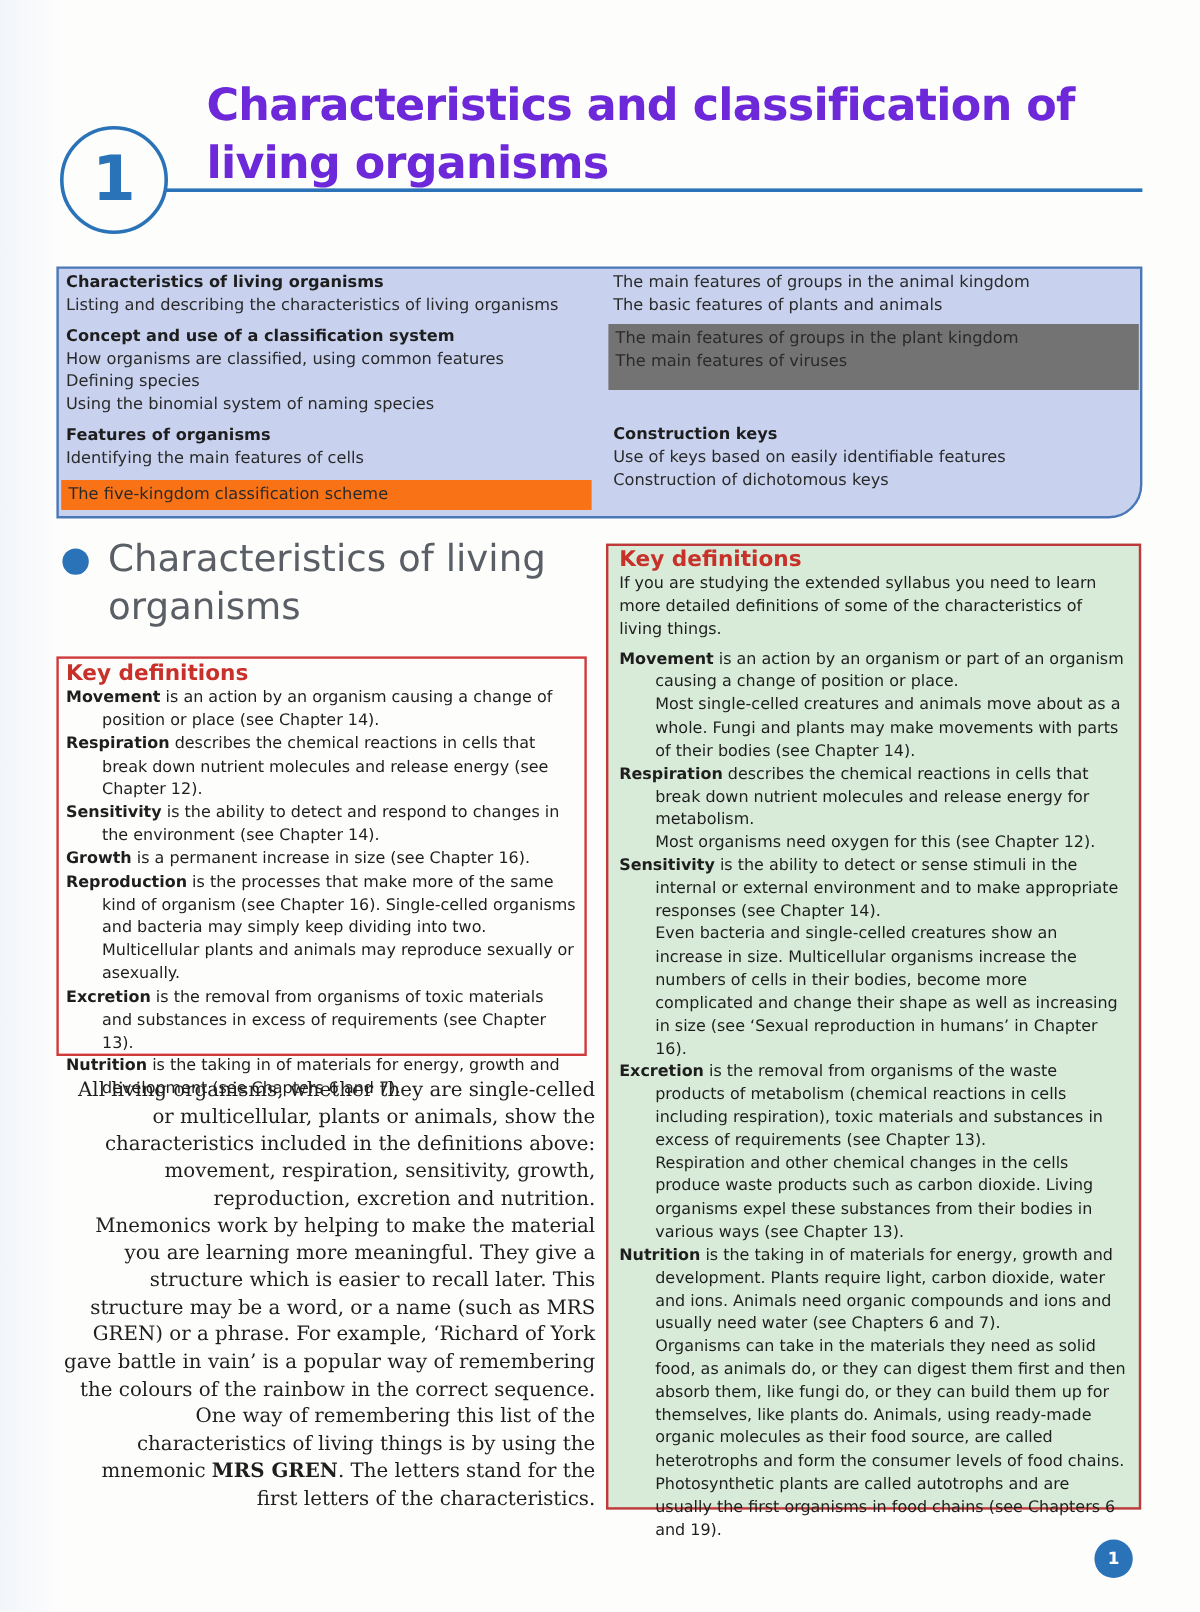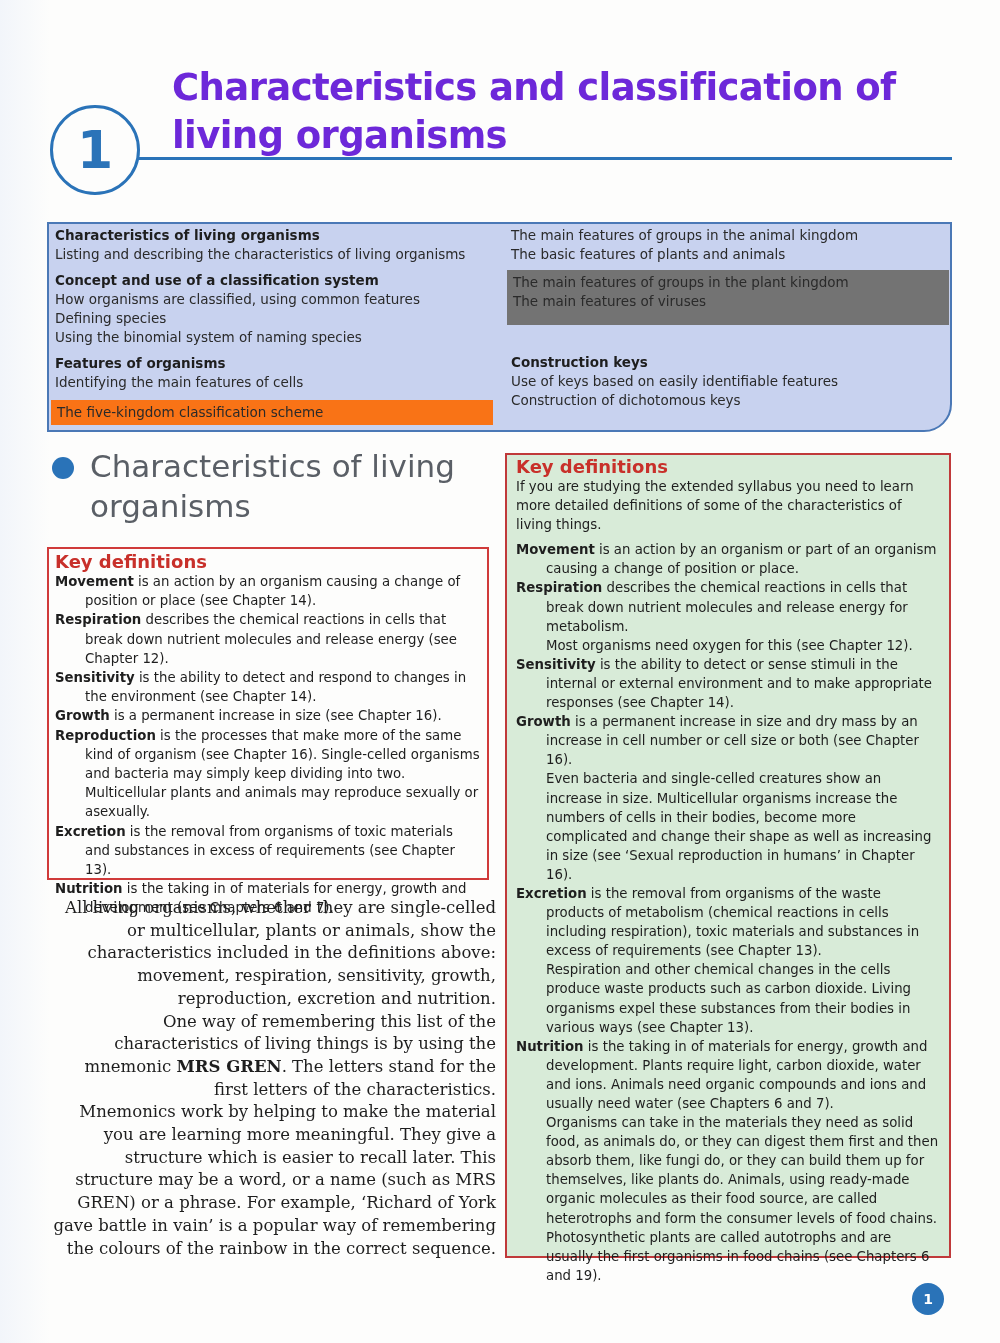--- a/index.html
+++ b/index.html
@@ -143,36 +143,36 @@
   <div class="def"><b>Respiration</b><span> describes the chemical reactions in cells that break down nutrient molecules and release energy (see Chapter 12).</span></div>
   <div class="def"><b>Sensitivity</b><span> is the ability to detect and respond to changes in the environment (see Chapter 14).</span></div>
   <div class="def"><b>Growth</b><span> is a permanent increase in size (see Chapter 16).</span></div>
   <div class="def"><b>Reproduction</b><span> is the processes that make more of the same kind of organism (see Chapter 16). Single-celled organisms and bacteria may simply keep dividing into two. Multicellular plants and animals may reproduce sexually or asexually.</span></div>
   <div class="def"><b>Excretion</b><span> is the removal from organisms of toxic materials and substances in excess of requirements (see Chapter 13).</span></div>
   <div class="def"><b>Nutrition</b><span> is the taking in of materials for energy, growth and development (see Chapters 6 and 7).</span></div>
 </div>
 
 <div class="body-text">
   <p>All living organisms, whether they are single-celled or multicellular, plants or animals, show the characteristics included in the definitions above: movement, respiration, sensitivity, growth, reproduction, excretion and nutrition.</p>
+  <p class="indent">Mnemonics work by helping to make the material you are learning more meaningful. They give a structure which is easier to recall later. This structure may be a word, or a name (such as MRS GREN) or a phrase. For example, ‘Richard of York gave battle in vain’ is a popular way of remembering the colours of the rainbow in the correct sequence.</p>
   <p class="indent"><span>One way of remembering this list of the characteristics of living things is by using the mnemonic </span><b>MRS GREN</b><span>. The letters stand for the first letters of the characteristics.</span></p>
-  <p class="indent">Mnemonics work by helping to make the material you are learning more meaningful. They give a structure which is easier to recall later. This structure may be a word, or a name (such as MRS GREN) or a phrase. For example, ‘Richard of York gave battle in vain’ is a popular way of remembering the colours of the rainbow in the correct sequence.</p>
 </div>
 
 <div class="kd-right">
   <div class="kd-title">Key definitions</div>
   <div class="intro">If you are studying the extended syllabus you need to learn more detailed definitions of some of the characteristics of living things.</div>
 
   <div class="def"><b>Movement</b><span> is an action by an organism or part of an organism causing a change of position or place.</span></div>
+  <div class="sub">Most single-celled creatures and animals move about as a whole. Fungi and plants may make movements with parts of their bodies (see Chapter 14).</div>
 
   <div class="def"><b>Respiration</b><span> describes the chemical reactions in cells that break down nutrient molecules and release energy for metabolism.</span></div>
   <div class="sub">Most organisms need oxygen for this (see Chapter 12).</div>
 
   <div class="def"><b>Sensitivity</b><span> is the ability to detect or sense stimuli in the internal or external environment and to make appropriate responses (see Chapter 14).</span></div>
 
-  <div class="def"><b>Growth</b><span> is a permanent increase in size and dry mass by an increase in cell number or cell size or both (see Chapter 16).</span></div>
   <div class="sub">Even bacteria and single-celled creatures show an increase in size. Multicellular organisms increase the numbers of cells in their bodies, become more complicated and change their shape as well as increasing in size (see ‘Sexual reproduction in humans’ in Chapter 16).</div>
 
   <div class="def"><b>Excretion</b><span> is the removal from organisms of the waste products of metabolism (chemical reactions in cells including respiration), toxic materials and substances in excess of requirements (see Chapter 13).</span></div>
   <div class="sub">Respiration and other chemical changes in the cells produce waste products such as carbon dioxide. Living organisms expel these substances from their bodies in various ways (see Chapter 13).</div>
 
   <div class="def"><b>Nutrition</b><span> is the taking in of materials for energy, growth and development. Plants require light, carbon dioxide, water and ions. Animals need organic compounds and ions and usually need water (see Chapters 6 and 7).</span></div>
   <div class="sub">Organisms can take in the materials they need as solid food, as animals do, or they can digest them first and then absorb them, like fungi do, or they can build them up for themselves, like plants do. Animals, using ready-made organic molecules as their food source, are called heterotrophs and form the consumer levels of food chains. Photosynthetic plants are called autotrophs and are usually the first organisms in food chains (see Chapters 6 and 19).</div>
 </div>
 
 <div class="page-num">

